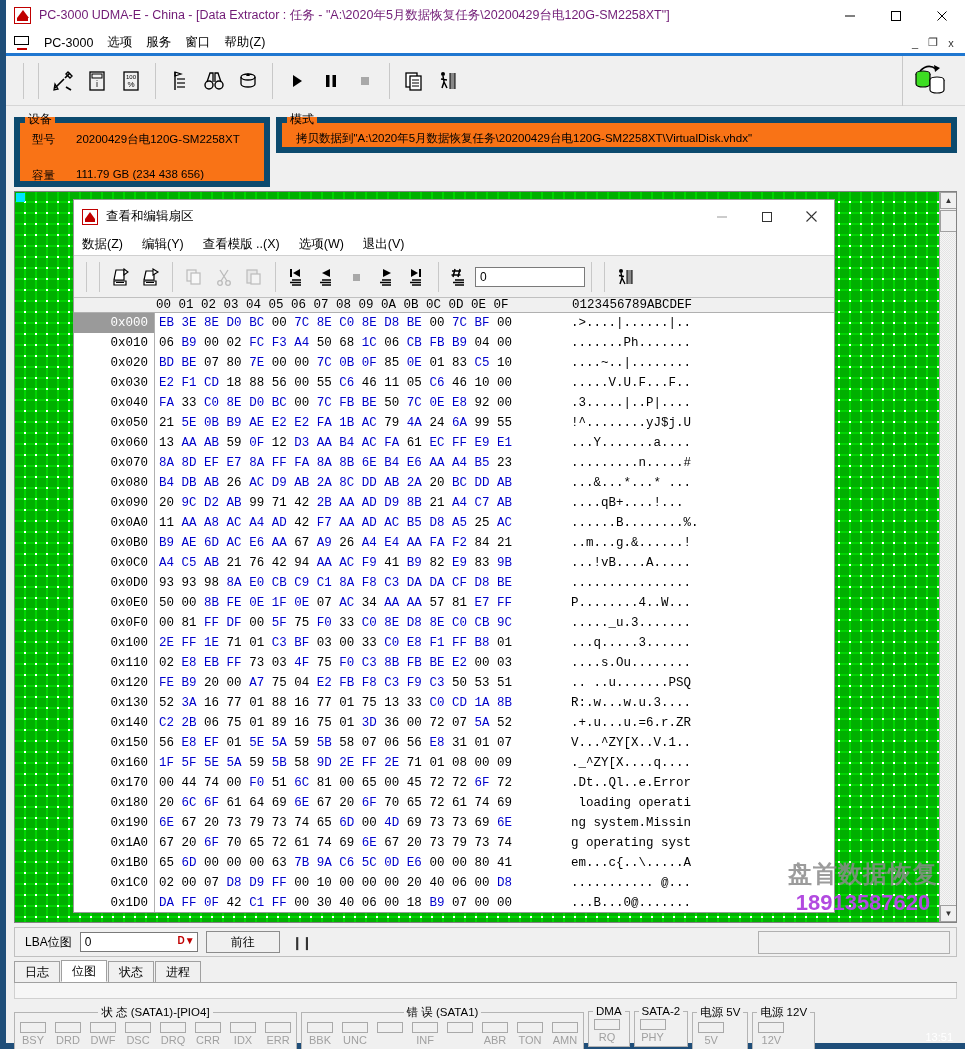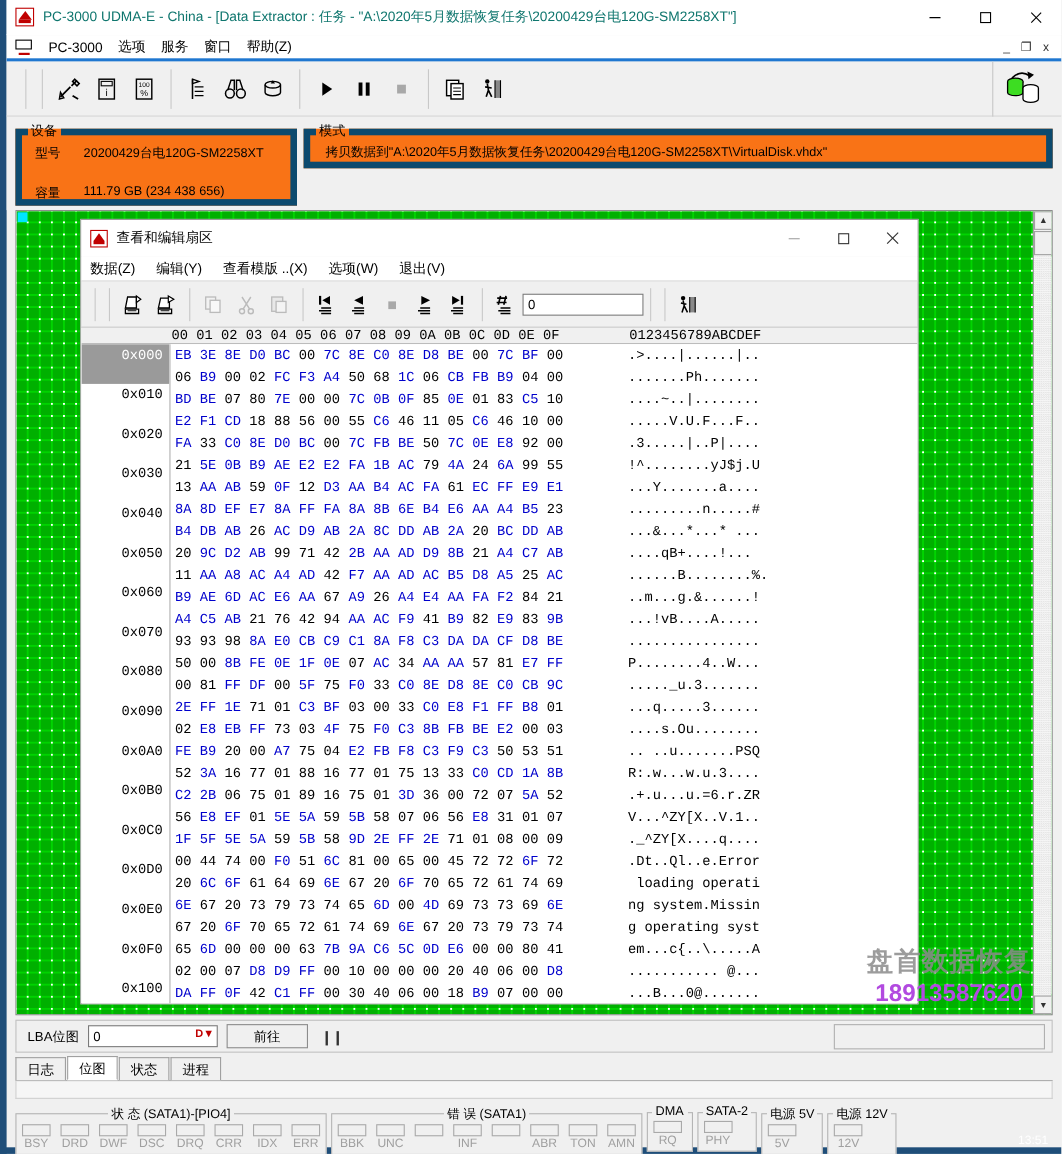--- a/index.html
+++ b/index.html
@@ -37,21 +37,21 @@
     width: 0; height: 0;
     border-left: 6px solid transparent;
     border-right: 6px solid transparent;
     border-bottom: 8px solid #c00000;
   }
   .app-logo::after {
     content: ""; position: absolute; left: 2px; bottom: 2px;
     width: 11px; height: 3px; background: #c00000;
   }
   .title-text {
-    font-size: 12.5px; color: #0f766e; white-space: nowrap;
+    font-size: 12.5px; color: #701a75; white-space: nowrap;
     letter-spacing: 0px;
   }
   .win-buttons {
     margin-left: auto; display: flex; height: 32px;
   }
   .win-btn {
     width: 46px; height: 32px;
     display: flex; align-items: center; justify-content: center;
     font-size: 14px; color: #000;
   }
@@ -233,21 +233,21 @@
     display:flex; height:20px; align-items:center;
     background:#f0f0f0; border-bottom:1px solid #b0b0b0;
     font-family: "Liberation Mono", monospace; font-size: 12.5px; color:#000;
   }
   .hdr-offset { width: 80px; }
   .hdr-hex { width: 400px; letter-spacing: 0px; padding-left:2px;}
   .hdr-ascii { padding-left: 18px; }
   .hex-rows { flex:1; display:flex; background:#ffffff; }
   .offset-col { width: 80px; background:#ffffff; }
   .off-cell {
-    height: 36px; line-height: 20px; text-align: right; padding-right: 6px;
+    height: 20px; line-height: 20px; text-align: right; padding-right: 6px;
     font-family: "Liberation Mono", monospace; font-size: 12.5px; color: #000;
   }
   .off-cell.sel { background: #9a9a9a; color:#ffffff; }
   .hexdata-col { flex:1; border-left:1px solid #b0b0b0; background:#ffffff; }
   .hex-row {
     height: 20px; line-height:20px; display:flex;
     font-family: "Liberation Mono", monospace; font-size: 12.5px;
   }
   .hex-bytes { width: 400px; padding-left: 4px; white-space: pre; }
   .byte { color: #0000cc; }

